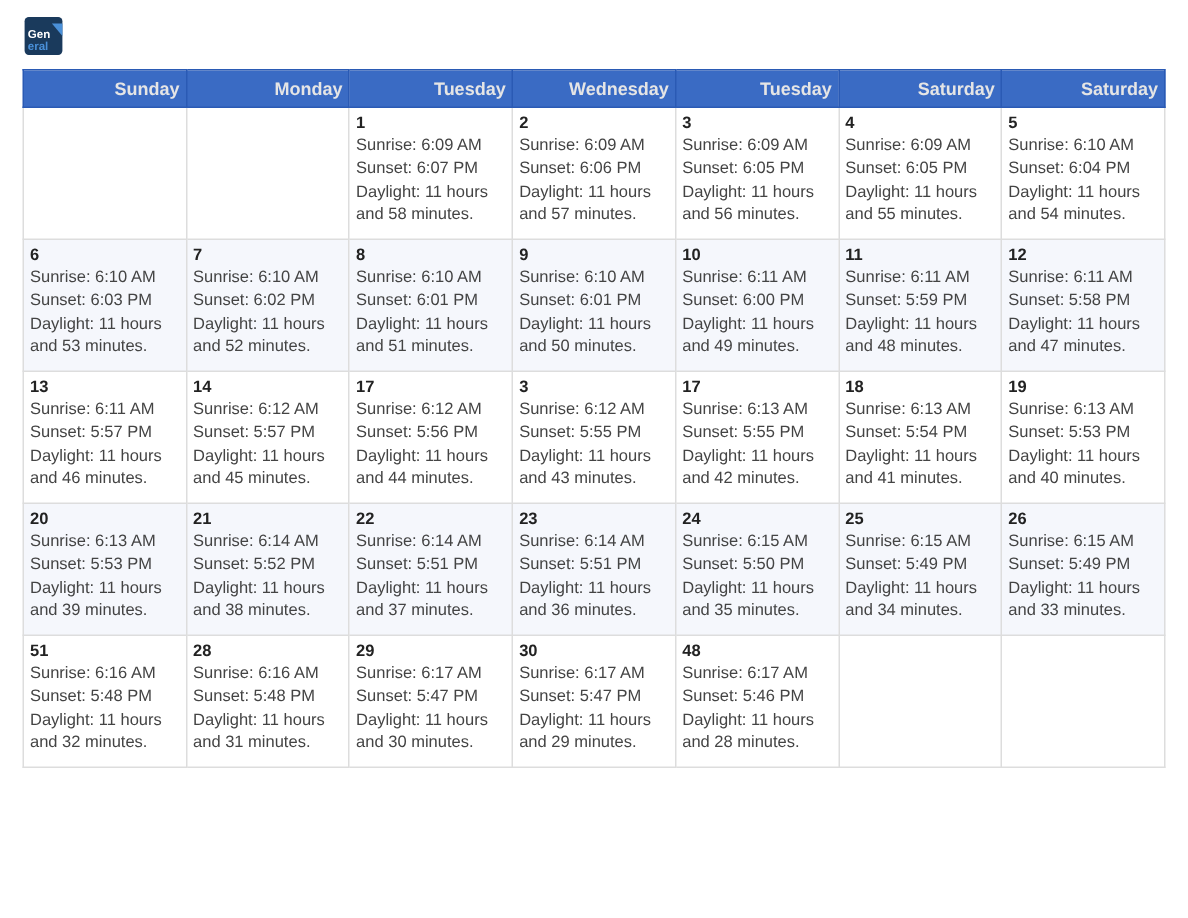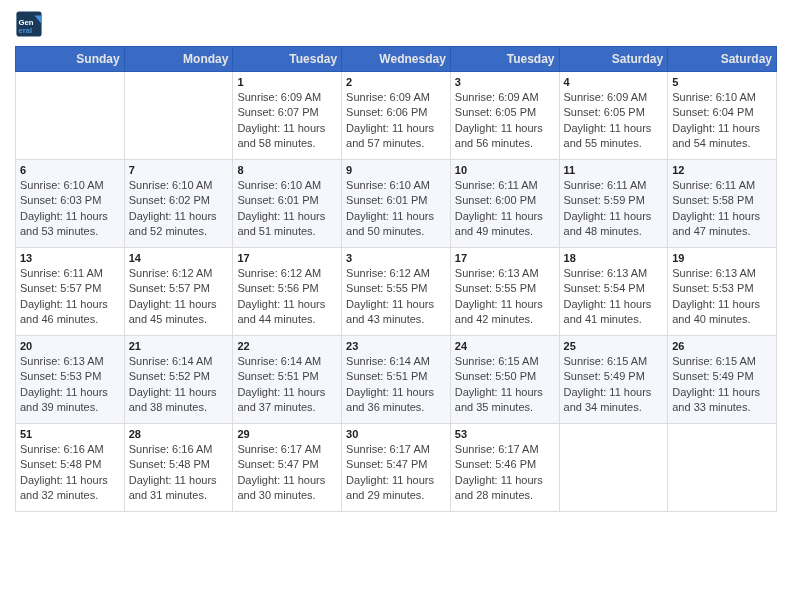--- a/index.html
+++ b/index.html
@@ -243,20 +243,20 @@
         </td>
         <td>
           <div class="day-num">29</div>
           <div class="cell-info">Sunrise: 6:17 AM<br>Sunset: 5:47 PM<br>Daylight: 11 hours and 30 minutes.</div>
         </td>
         <td>
           <div class="day-num">30</div>
           <div class="cell-info">Sunrise: 6:17 AM<br>Sunset: 5:47 PM<br>Daylight: 11 hours and 29 minutes.</div>
         </td>
         <td>
-          <div class="day-num">53</div>
+          <div class="day-num">48</div>
           <div class="cell-info">Sunrise: 6:17 AM<br>Sunset: 5:46 PM<br>Daylight: 11 hours and 28 minutes.</div>
         </td>
         <td></td>
         <td></td>
       </tr>
     </tbody>
 </table>
 
 </body></html>

